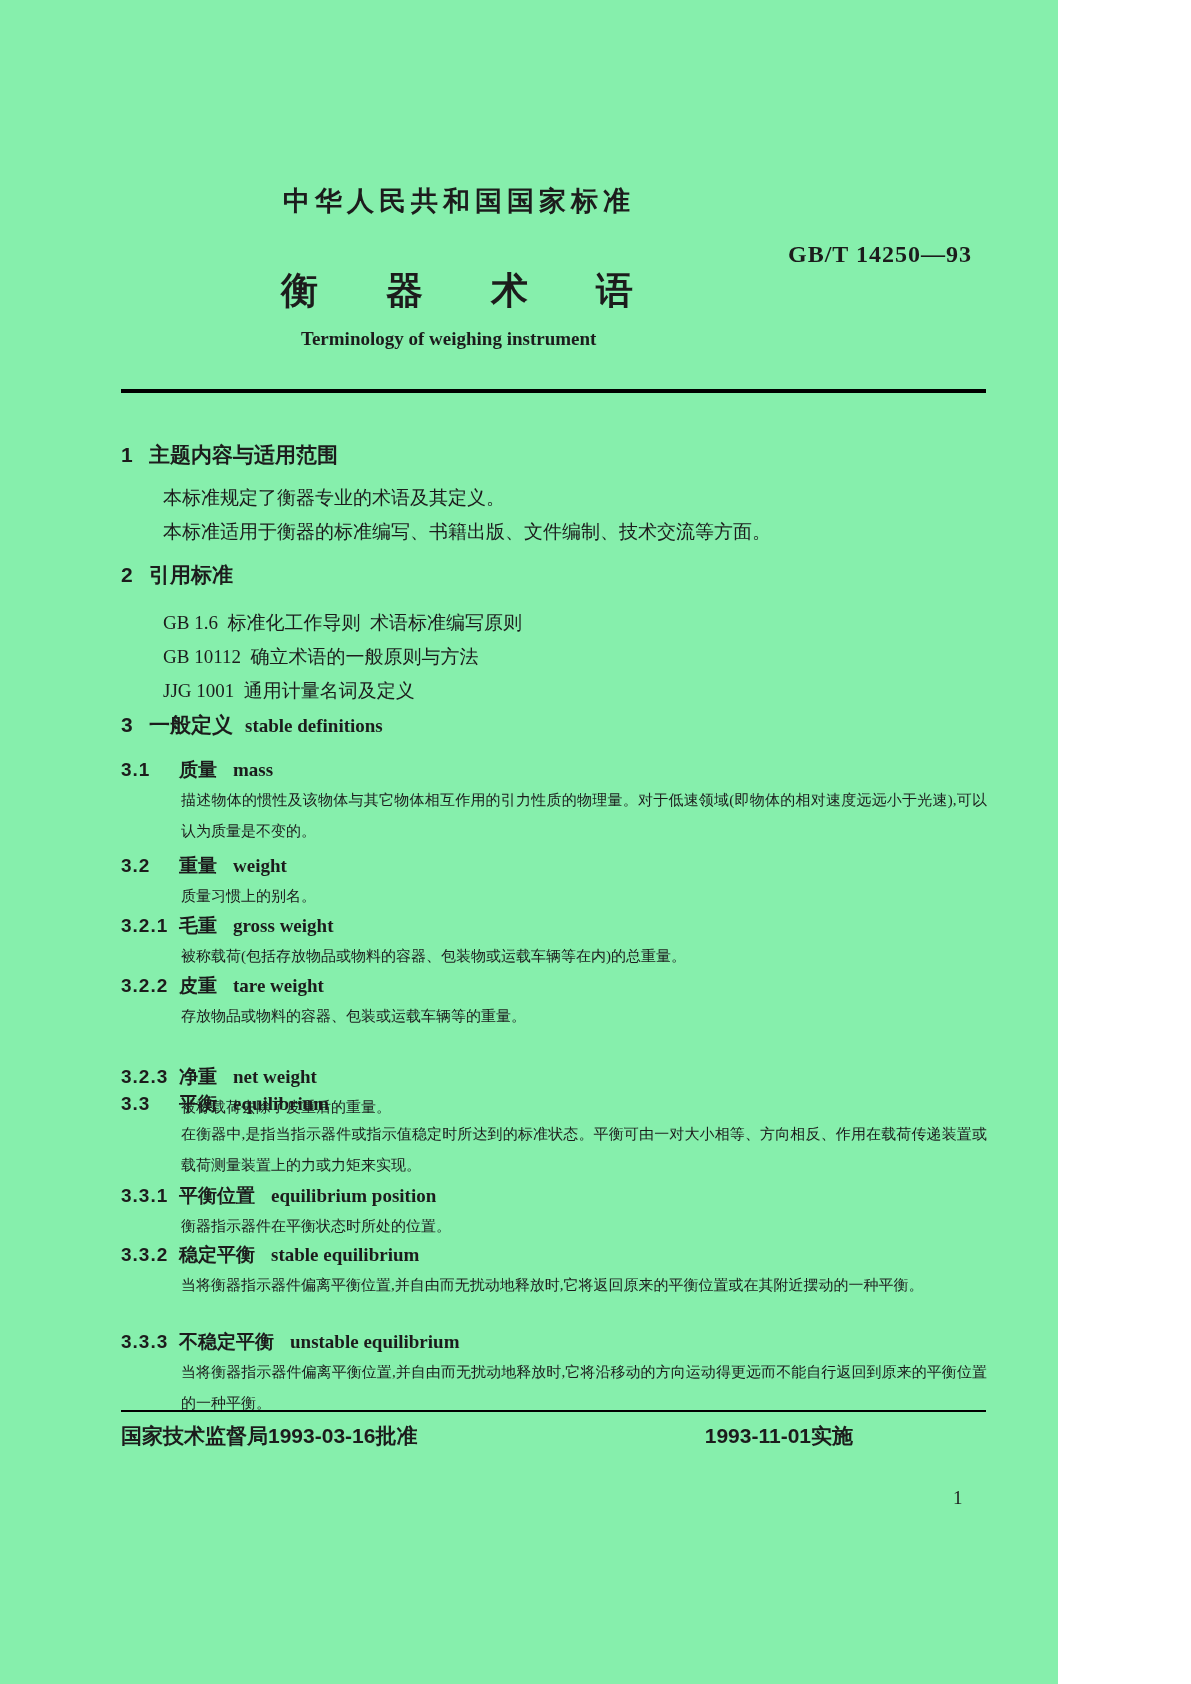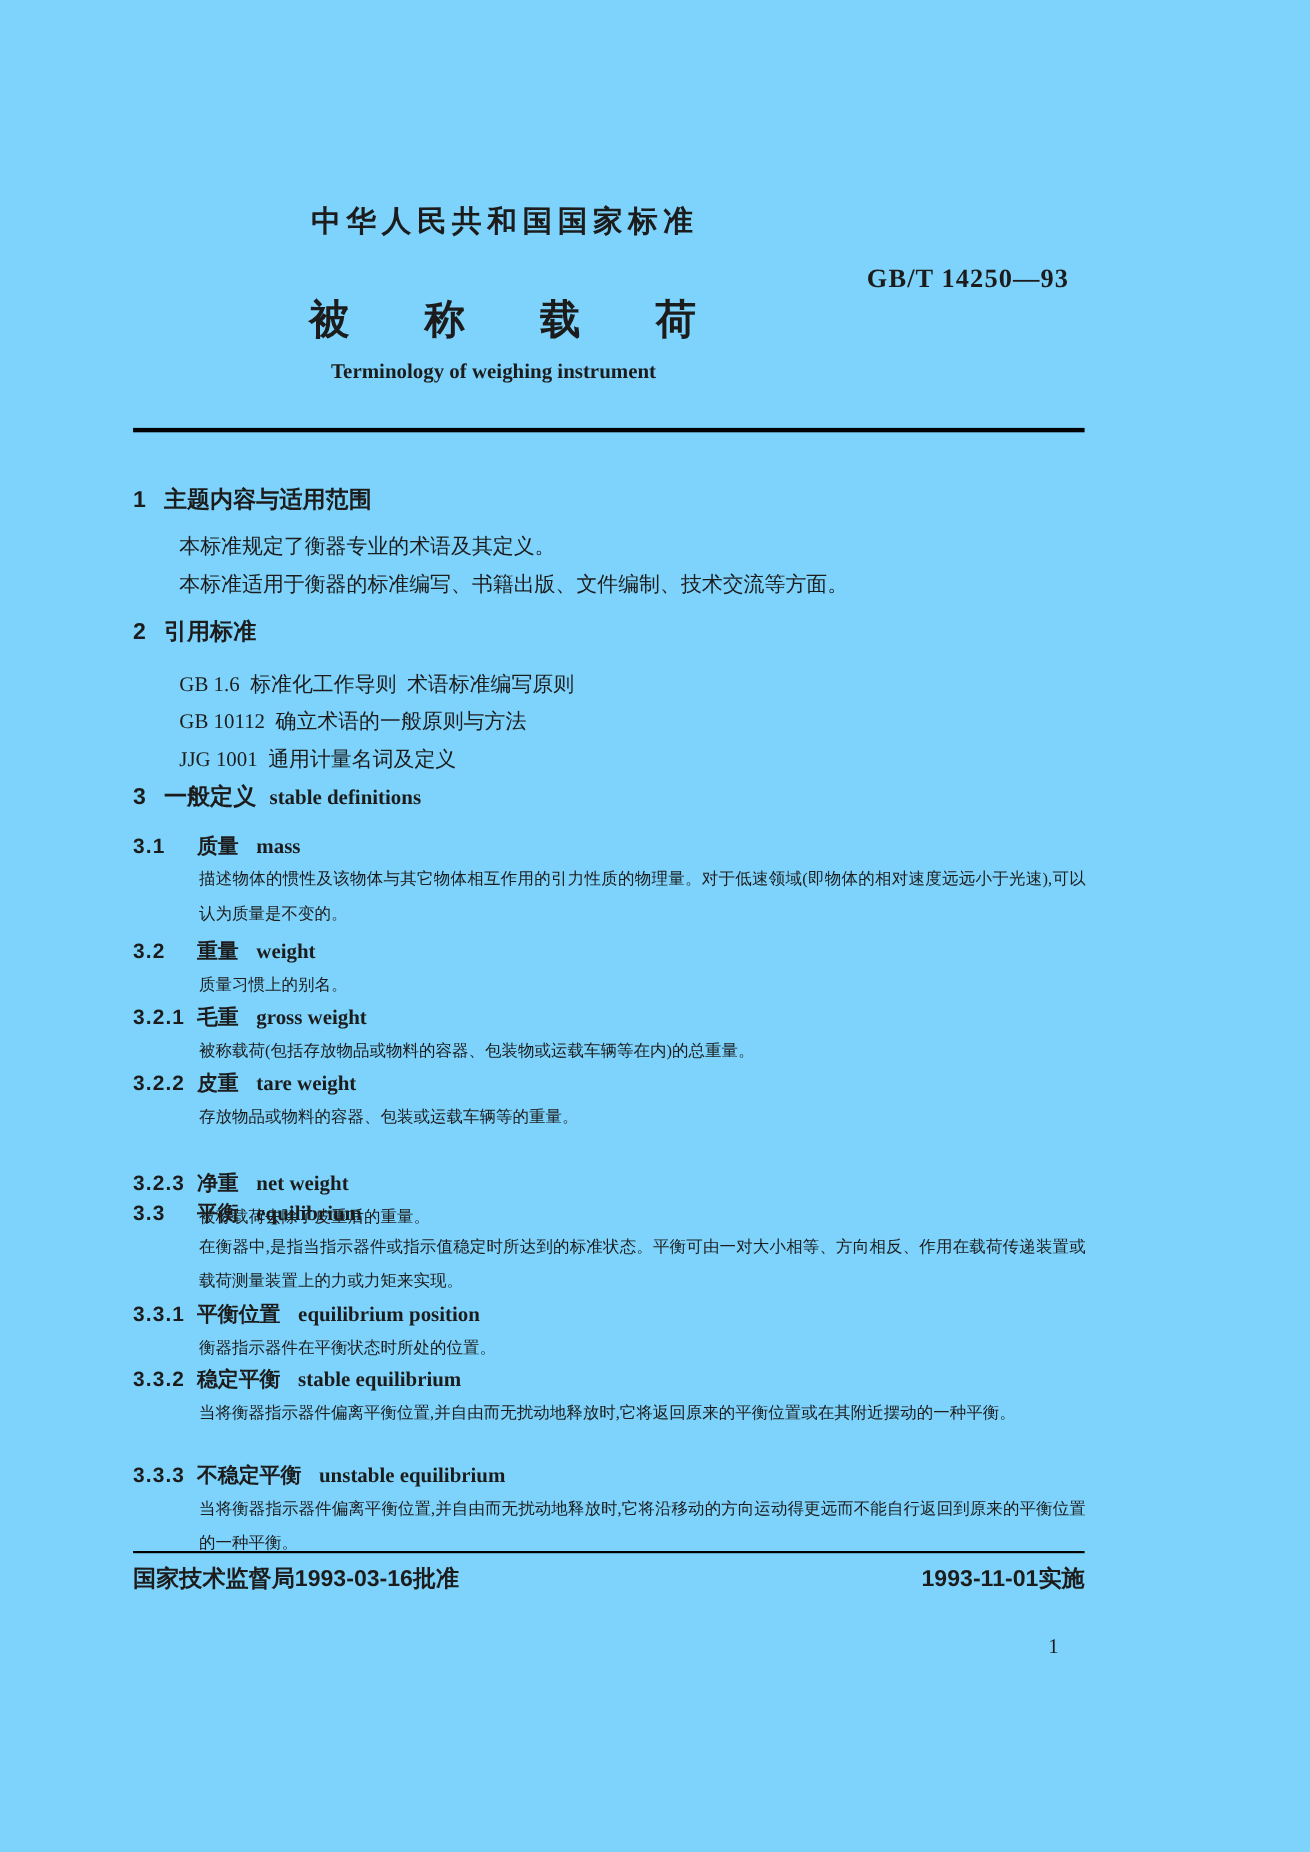--- a/index.html
+++ b/index.html
@@ -1,19 +1,19 @@
 <!DOCTYPE html>
 <html><head>
 <meta charset="utf-8">
 <style>
   html,body { margin:0; padding:0; background:#ffffff; }
   .page {
     position:relative;
-    width:1191px; height:1684px;
-    background:#7dd3fc;
+    width:1058px; height:1684px;
+    background:#86efac;
     color:#1c1c1c;
     font-family:"Liberation Serif", serif;
     overflow:hidden;
   }
   .abs { position:absolute; }
 
   
   .country-title {
     font-family:"Liberation Sans", sans-serif;
     font-weight:bold; font-size:27px; letter-spacing:5px;
@@ -82,21 +82,21 @@
 </style>
 </head>
 <body>
 
 <div class="page">
 
   <div class="abs country-title" style="left:283px; top:183px;">中华人民共和国国家标准</div>
 
   <div class="abs std-number" style="left:788px; top:241px;">GB/T 14250—93</div>
 
-  <div class="abs main-title" style="left:281px; top:266px;">被称载荷</div>
+  <div class="abs main-title" style="left:281px; top:266px;">衡器术语</div>
 
   <div class="abs english-title" style="left:301px; top:328px;">Terminology of weighing instrument</div>
 
   <div class="abs rule-top" style="left:121px; top:389px; width:865px;"></div>
 
   <div class="abs sec-head" style="left:121px; top:440px;">
     <span class="num">1</span>
     <span>主题内容与适用范围</span>
   </div>
   <div class="abs para" style="left:163px; top:481px;">本标准规定了衡器专业的术语及其定义。</div>

